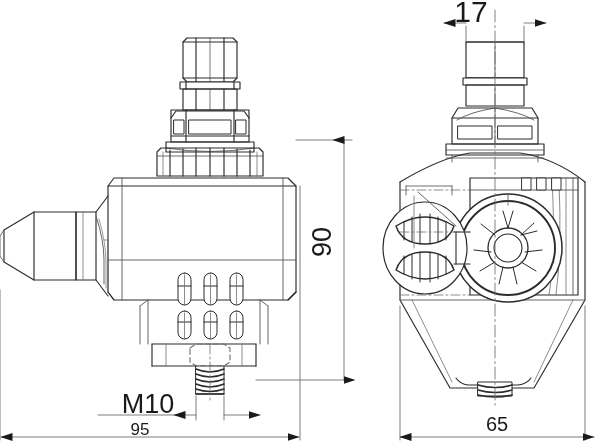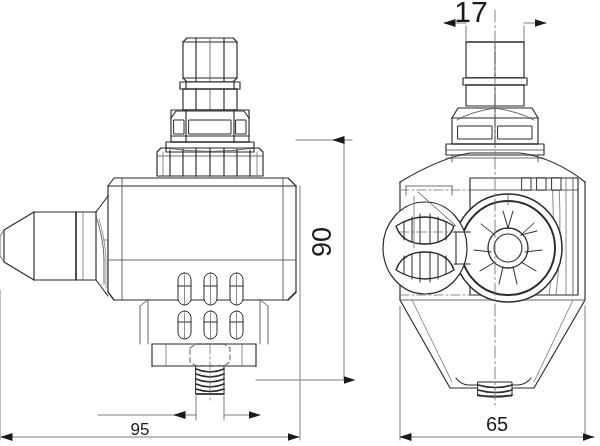--- a/index.html
+++ b/index.html
@@ -395,16 +395,17 @@
       <path d="M1,437 L299,437" stroke="#6e6e6e" stroke-width="0.9" marker-start="url(#arrIn)" marker-end="url(#arrIn)"></path>
     </g>
   </svg>
 
   <div class="dim-text" id="dim-90-text">90</div>
 
   <div class="dim-text" id="dim-17-text">17</div>
 
   <div class="dim-text" id="dim-65-text">65</div>
 
+  <div class="dim-text" id="dim-m10-text">M10</div>
 
   <div class="dim-text" id="dim-95-text">95</div>
 
 </div>
 
 </body></html>

